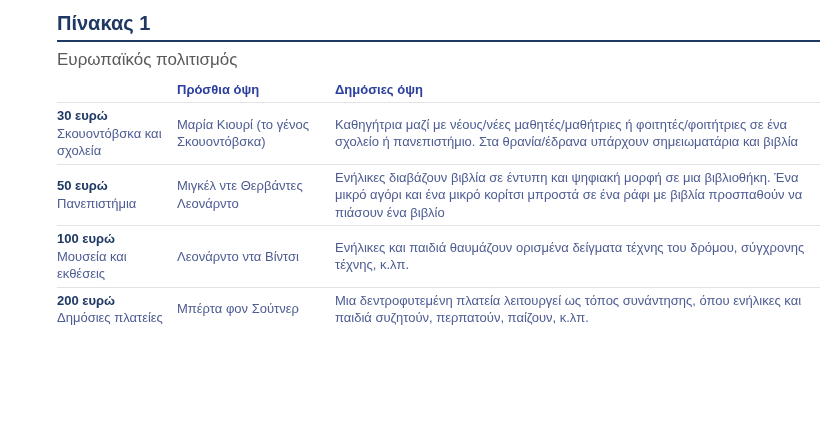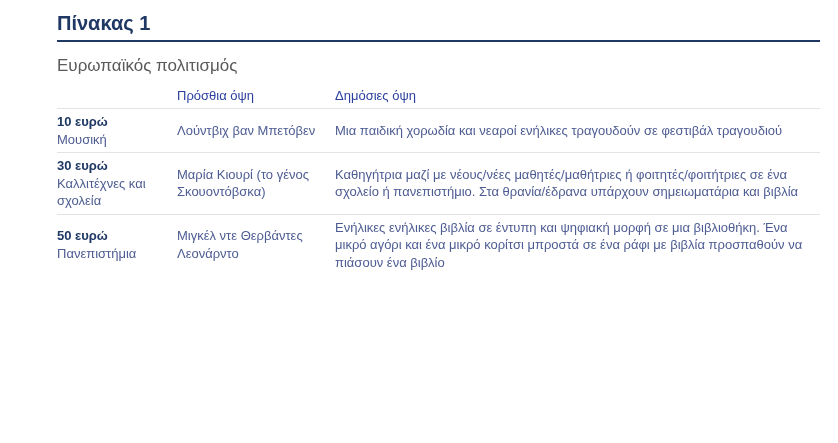--- a/index.html
+++ b/index.html
@@ -27,38 +27,38 @@
   h1.title {
     margin: 0;
     font-size: 20px;
     line-height: 22px;
     font-weight: bold;
     color: var(--navy);
     padding-bottom: 6px;
     border-bottom: 2px solid var(--navy);
   }
   .subtitle {
-    margin-top: 13px;
+    margin-top: 7px;
     font-size: 17px;
     line-height: 22px;
     color: var(--subtitle-gray);
   }
   table.culture {
     width: 100%;
     border-collapse: collapse;
     table-layout: fixed;
     margin-top: 11px;
     font-size: 13px;
   }
   table.culture col.c1 { width: 120px; }
   table.culture col.c2 { width: 158px; }
   table.culture th {
     text-align: left;
     font-size: 13px;
-    font-weight: normal;
+    font-weight: bold;
     color: var(--header-blue);
     padding: 0 12px 5px 0;
     border-bottom: 1px solid var(--divider);
   }
   table.culture td {
     vertical-align: middle;
     padding: 4px 12px 4px 0;
     border-bottom: 1px solid var(--divider);
     line-height: 17.5px;
     color: var(--body-text);
@@ -89,43 +89,51 @@
     </colgroup>
     <thead>
       <tr>
         <th></th>
         <th>Πρόσθια όψη</th>
         <th>Δημόσιες όψη</th>
       </tr>
     </thead>
     <tbody id="rows">
 
-  <tr>
-    <td>
-      <div class="denom">10 ευρώ</div>
-      <div class="cat">Μουσική</div>
-    </td>
-    <td>Λούντβιχ βαν Μπετόβεν</td>
-    <td>Μια παιδική χορωδία και νεαροί ενήλικες τραγουδούν σε φεστιβάλ τραγουδιού</td>
-  </tr>
 
   <tr>
     <td>
       <div class="denom">30 ευρώ</div>
-      <div class="cat">Καλλιτέχνες και σχολεία</div>
+      <div class="cat">Σκουοντόβσκα και σχολεία</div>
     </td>
     <td>Μαρία Κιουρί (το γένος Σκουοντόβσκα)</td>
     <td>Καθηγήτρια μαζί με νέους/νέες μαθητές/μαθήτριες ή φοιτητές/φοιτήτριες σε ένα σχολείο ή πανεπιστήμιο. Στα θρανία/έδρανα υπάρχουν σημειωματάρια και βιβλία</td>
   </tr>
 
   <tr>
     <td>
       <div class="denom">50 ευρώ</div>
       <div class="cat">Πανεπιστήμια</div>
     </td>
     <td>Μιγκέλ ντε Θερβάντες Λεονάρντο</td>
-    <td>Ενήλικες ενήλικες βιβλία σε έντυπη και ψηφιακή μορφή σε μια βιβλιοθήκη. Ένα μικρό αγόρι και ένα μικρό κορίτσι μπροστά σε ένα ράφι με βιβλία προσπαθούν να πιάσουν ένα βιβλίο</td>
+    <td>Ενήλικες διαβάζουν βιβλία σε έντυπη και ψηφιακή μορφή σε μια βιβλιοθήκη. Ένα μικρό αγόρι και ένα μικρό κορίτσι μπροστά σε ένα ράφι με βιβλία προσπαθούν να πιάσουν ένα βιβλίο</td>
   </tr>
 
+  <tr>
+    <td>
+      <div class="denom">100 ευρώ</div>
+      <div class="cat">Μουσεία και εκθέσεις</div>
+    </td>
+    <td>Λεονάρντο ντα Βίντσι</td>
+    <td>Ενήλικες και παιδιά θαυμάζουν ορισμένα δείγματα τέχνης του δρόμου, σύγχρονης τέχνης, κ.λπ.</td>
+  </tr>
 
+  <tr>
+    <td>
+      <div class="denom">200 ευρώ</div>
+      <div class="cat">Δημόσιες πλατείες</div>
+    </td>
+    <td>Μπέρτα φον Σούτνερ</td>
+    <td>Μια δεντροφυτεμένη πλατεία λειτουργεί ως τόπος συνάντησης, όπου ενήλικες και παιδιά συζητούν, περπατούν, παίζουν, κ.λπ.</td>
+  </tr>
 </tbody>
   </table>
 </div>
 
 </body></html>

